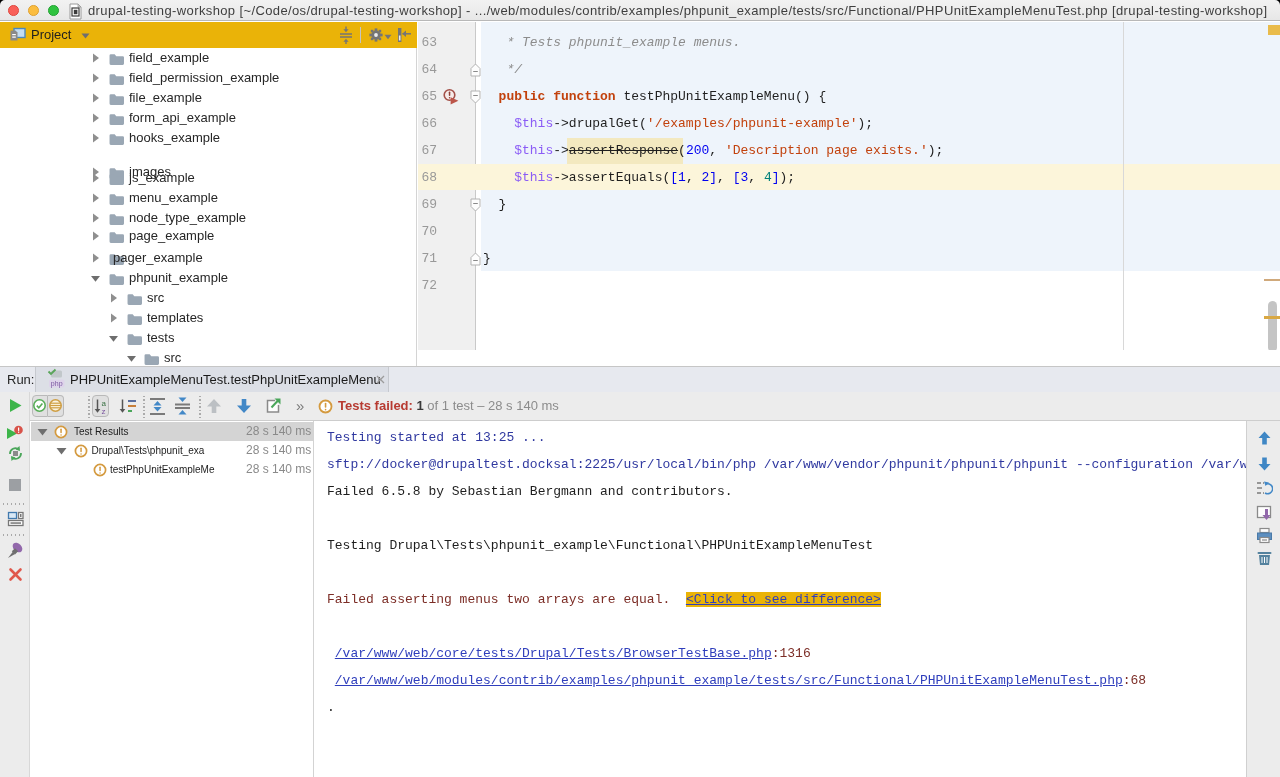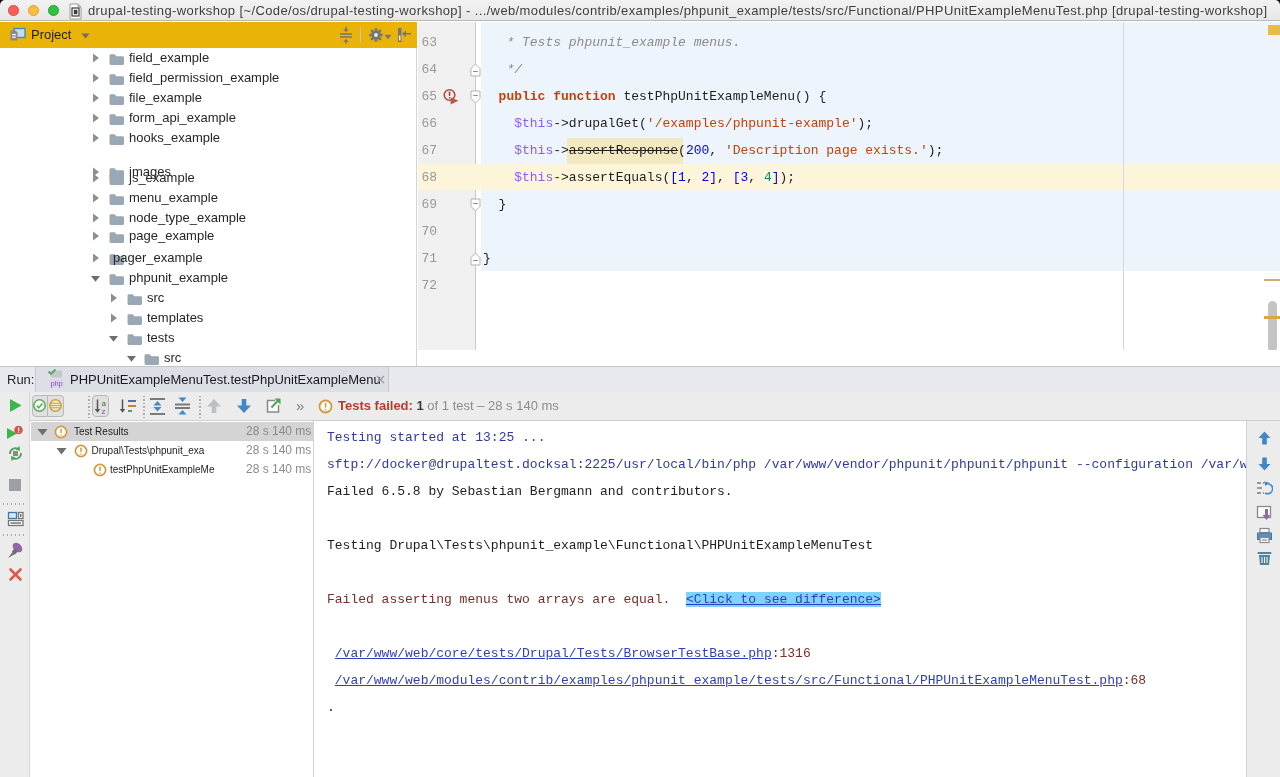--- a/index.html
+++ b/index.html
@@ -458,21 +458,21 @@
   </div>
   <div class="abs" style="left:313px;top:55px;width:1px;height:356px;background:#d3d3d3"></div>
 
   <div class="abs" id="console" style="left:314px;top:55px;width:932px;height:356px;overflow:hidden;background:#fff">
 <pre class="abs" style="left:13px;top:3px"><span class="cb">Testing started at 13:25 ...</span>
 <span class="cb">sftp://docker@drupaltest.docksal:2225/usr/local/bin/php /var/www/vendor/phpunit/phpunit/phpunit --configuration /var/w</span>
 <span class="ck">Failed 6.5.8 by Sebastian Bergmann and contributors.</span>
 
 <span class="ck">Testing Drupal\Tests\phpunit_example\Functional\PHPUnitExampleMenuTest</span>
 
-<span class="cr">Failed asserting menus two arrays are equal.</span>  <span class="cl" style="background:#7dd3fc">&lt;Click to see difference&gt;</span>
+<span class="cr">Failed asserting menus two arrays are equal.</span>  <span class="cl" style="background:#eab308">&lt;Click to see difference&gt;</span>
 
  <span class="cl">/var/www/web/core/tests/Drupal/Tests/BrowserTestBase.php</span><span class="cr">:1316</span>
  <span class="cl">/var/www/web/modules/contrib/examples/phpunit_example/tests/src/Functional/PHPUnitExampleMenuTest.php</span><span class="cr">:68</span>
 <span class="ck">.</span></pre>
   </div>
   <div class="abs" style="left:1246px;top:55px;width:1px;height:356px;background:#d0d0d0"></div>
   <div class="abs" style="left:1247px;top:55px;width:33px;height:356px;background:#ececec"></div>
   <div id="cicons">
     <svg class="abs" style="left:1258px;top:65px" width="13" height="14" viewBox="0 0 13 14">
         <polygon points="6.5,0.5 12.5,7 8.8,7 8.8,13.5 4.2,13.5 4.2,7 0.5,7" fill="#3f87c5"></polygon>

